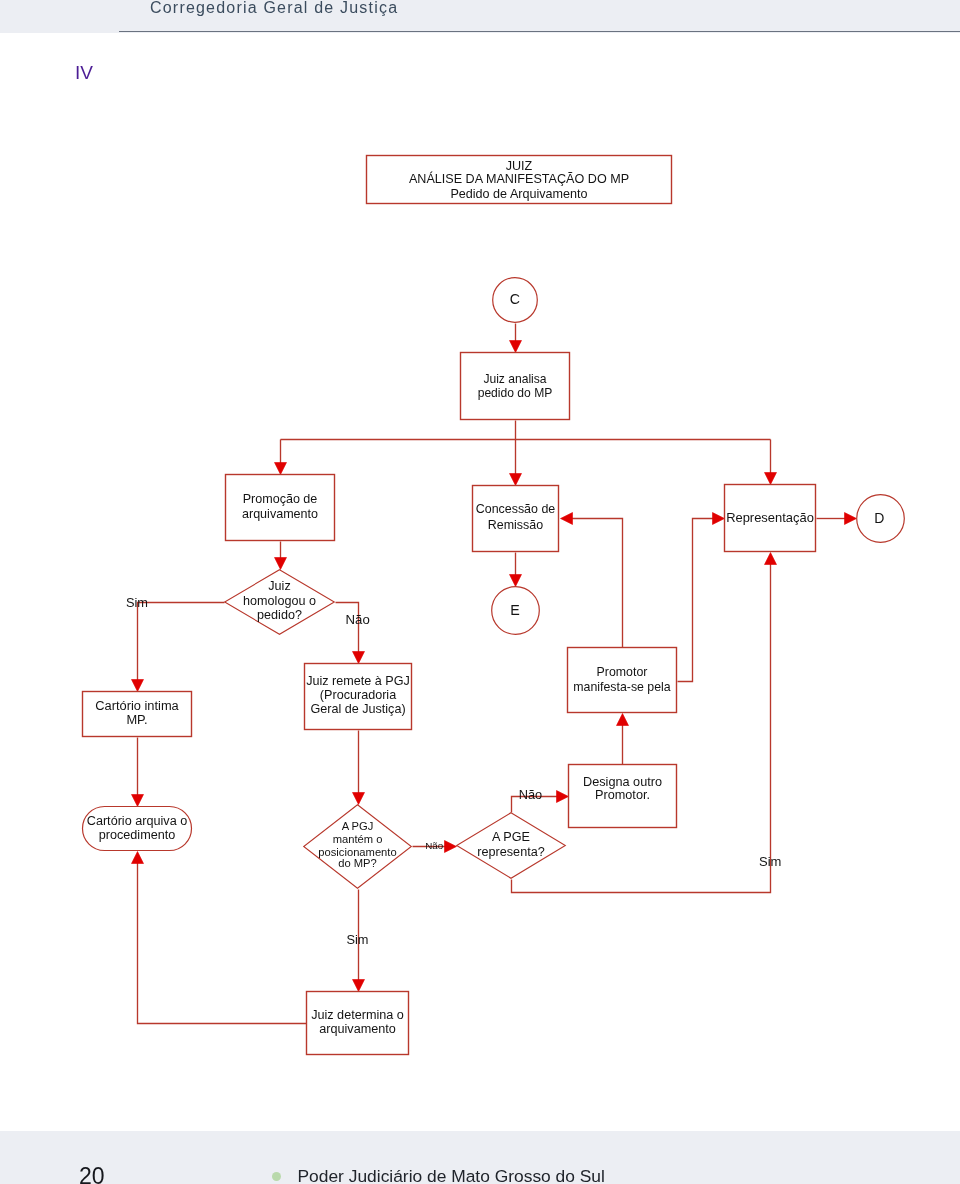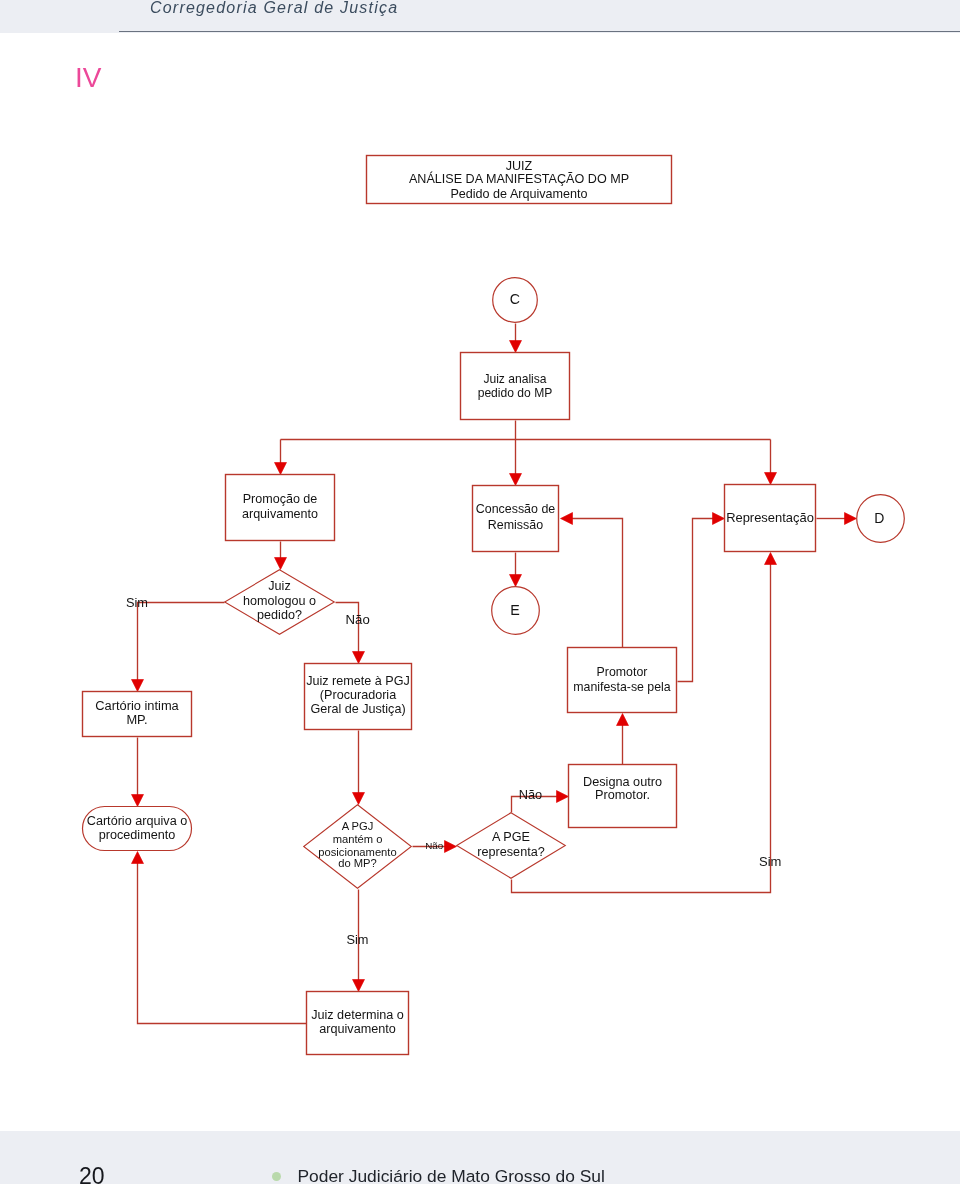--- a/index.html
+++ b/index.html
@@ -1,23 +1,23 @@
 <!DOCTYPE html>
 <html><head>
 <meta charset="utf-8">
 <style>
   html,body{margin:0;padding:0;}
   body{width:960px;height:1184px;background:#ffffff;font-family:"Liberation Sans",sans-serif;overflow:hidden;position:relative;}
   .page{position:absolute;inset:0;}
   
   .header{position:absolute;left:0;top:0;width:960px;height:32.5px;background:#eceef3;}
-  .header-title{position:absolute;left:150px;top:-1px;font-size:16px;color:#3b4c5e;letter-spacing:1.2px;white-space:nowrap;font-style:italic;}
+  .header-title{position:absolute;left:150px;top:-1px;font-size:16px;color:#3b4c5e;letter-spacing:1.2px;white-space:nowrap;}
   .header-rule{position:absolute;left:119px;top:30.7px;width:841px;height:1.7px;background:#6a7280;}
   
-  .section-label{position:absolute;left:75px;top:62px;font-size:28px;color:#ec4899;font-family:"Liberation Sans",sans-serif;}
+  .section-label{position:absolute;left:75px;top:62px;font-size:19px;color:#4c1d95;font-family:"Liberation Sans",sans-serif;}
   
   .footer{position:absolute;left:0;top:1130.5px;width:960px;height:53.5px;background:#eceef3;}
   .footer-page{position:absolute;left:79px;top:1164.5px;font-size:23px;color:#15171c;line-height:23px;}
   .footer-bullet{position:absolute;left:271.8px;top:1172px;width:9px;height:9px;border-radius:50%;background:#b9d9ab;}
   .footer-text{position:absolute;left:297.5px;top:1166px;font-size:17.4px;color:#20242b;white-space:nowrap;}
   svg.flow{position:absolute;left:0;top:0;width:960px;height:1184px;}
   .flowtext{font-family:"Liberation Sans",sans-serif;fill:#141414;text-anchor:middle;}
 </style>
 </head>
 <body>

